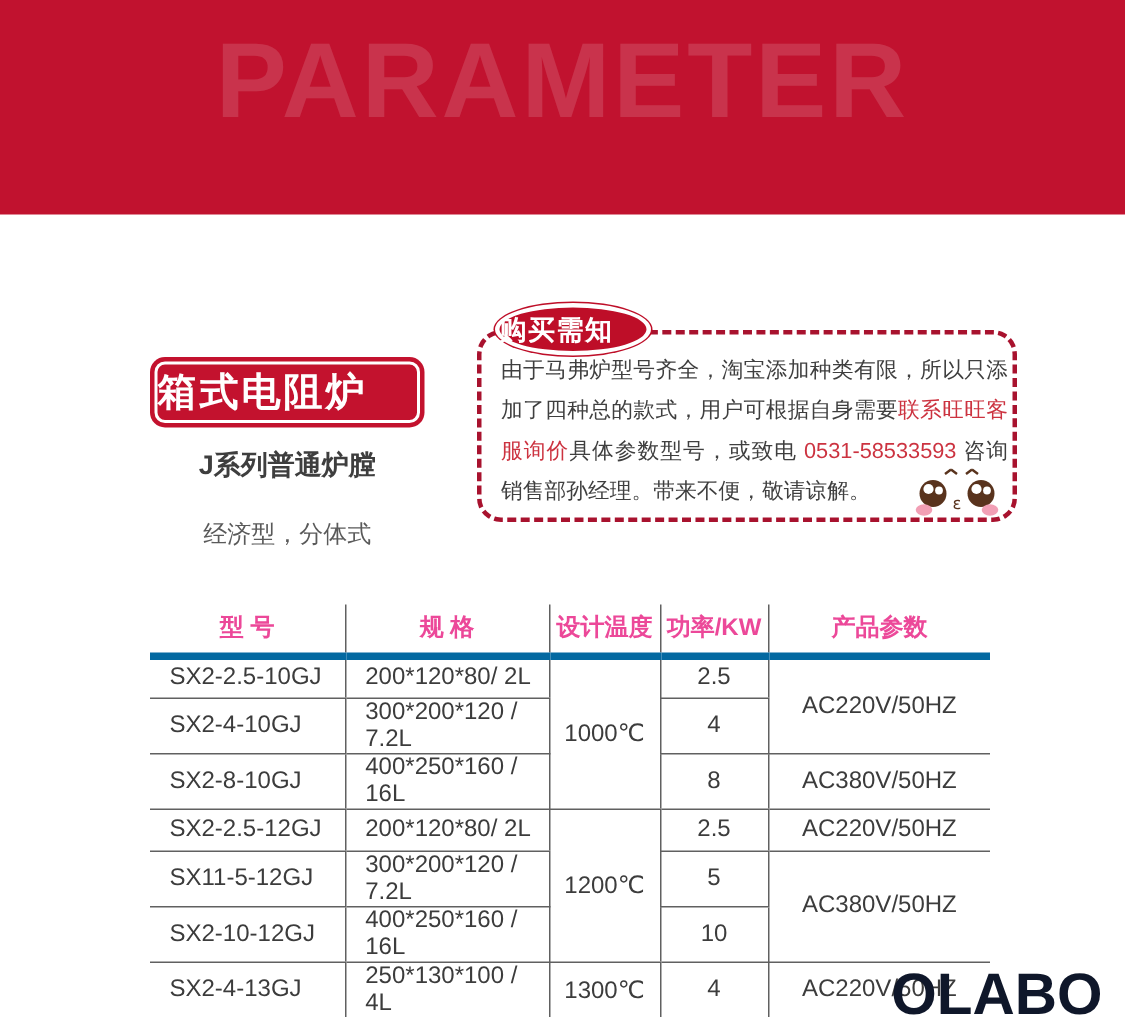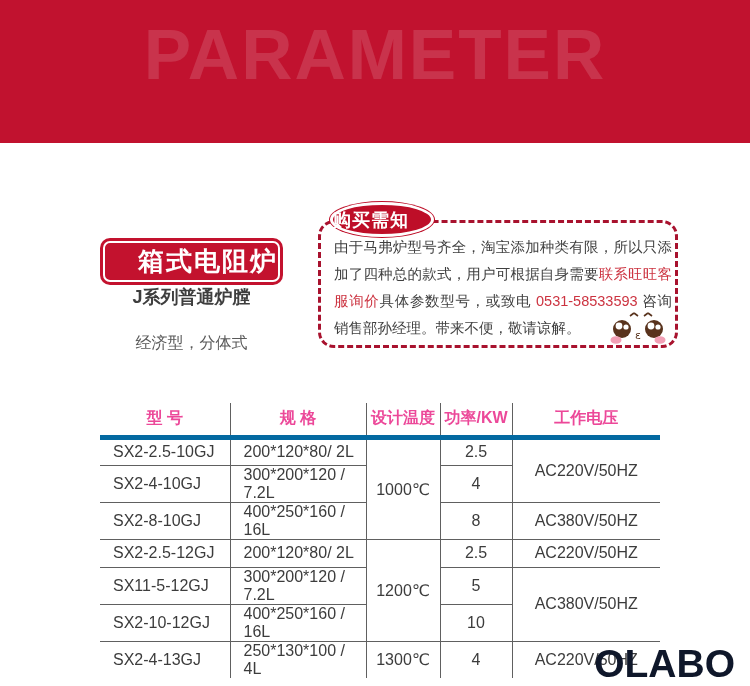--- a/index.html
+++ b/index.html
@@ -31,24 +31,24 @@
   }
   .banner .sub-band .sub { color:#9B1126; font-size:17px; font-weight:bold; letter-spacing:1px; }
 
   
   .product { position:absolute; left:100px; top:238px; width:183px; text-align:center; }
   .pill-outer {
     background:#C3122E; border-radius:10px; padding:3px; height:47px;
   }
   .pill-inner {
     width:100%; height:100%; background:#C3122E; border:2px solid #ffffff;
-    border-radius:7px; display:flex; align-items:center; justify-content:flex-end;
+    border-radius:7px; display:flex; align-items:center; justify-content:flex-start;
   }
   .pill-inner .pname { color:#ffffff; font-size:26px; font-weight:bold; letter-spacing:2px; white-space:nowrap; }
-  .series { font-size:18px; font-weight:bold; color:#3E3E3E; white-space:nowrap; }
+  .series { margin-top:13px; font-size:18px; font-weight:bold; color:#3E3E3E; white-space:nowrap; }
   .ptype  { margin-top:24px; font-size:16px; color:#5A5A5A; white-space:nowrap; }
 
   
   .notice-box {
     position:absolute; left:318px; top:220px; width:360px; height:128px;
     border:3px dashed #A8122E; border-radius:16px;
   }
   .notice-badge {
     position:absolute; left:330px; top:202px; width:104px; height:35px;
     background:#BE0E28; border:3px solid #ffffff; border-radius:50%;
@@ -130,21 +130,21 @@
           <col style="width:74px">
           <col style="width:72px">
           <col style="width:148px">
       </colgroup>
       <thead>
         <tr>
           <th>型 号</th>
           <th>规 格</th>
           <th>设计温度</th>
           <th>功率/KW</th>
-          <th>工作电压</th>
+          <th>产品参数</th>
         </tr>
       </thead>
       <tbody>
         <tr>
           <td class="al">SX2-2.5-10GJ</td>
           <td class="al">200*120*80/ 2L</td>
           <td rowspan="3">1000℃</td>
           <td>2.5</td>
           <td rowspan="2">AC220V/50HZ</td>
         </tr>

